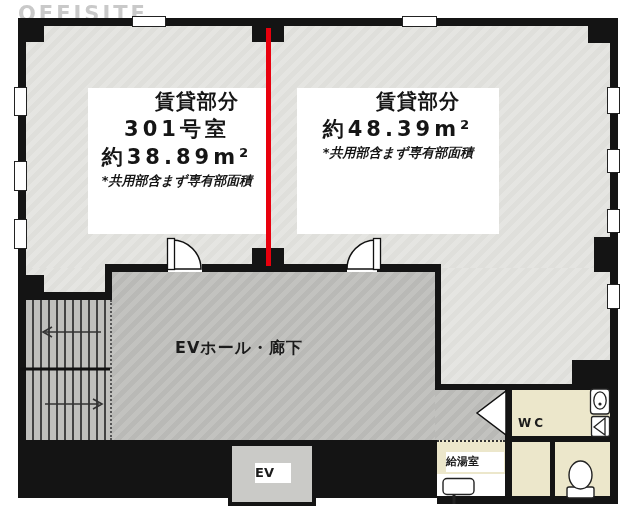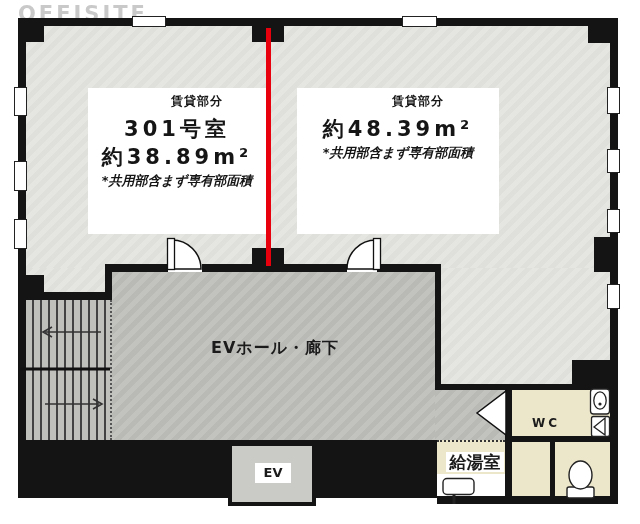--- a/index.html
+++ b/index.html
@@ -6,24 +6,24 @@
   #plan{position:relative;width:640px;height:524px;background:#fff;overflow:hidden;
         font-family:"DejaVu Sans","Liberation Sans",sans-serif;}
   .wall{position:absolute;background:var(--wall);z-index:20;}
   .floor{position:absolute;background:var(--floor);z-index:10;
          background-image:repeating-linear-gradient(135deg,rgba(0,0,0,.025) 0 5px,rgba(255,255,255,.05) 5px 10px);}
   .corridor{position:absolute;background:var(--corridor);z-index:10;
          background-image:repeating-linear-gradient(135deg,rgba(0,0,0,.03) 0 5px,rgba(255,255,255,.05) 5px 10px);}
   .service{position:absolute;background:var(--service);z-index:12;}
   .window{position:absolute;background:#fff;border:1px solid #222;box-sizing:border-box;z-index:25;}
   .infobox{position:absolute;background:#fff;z-index:50;text-align:center;color:#151515;font-weight:bold;}
-  .t1{font-size:12px;line-height:27px;letter-spacing:1px;padding-left:40px;}
+  .t1{font-size:20px;line-height:27px;letter-spacing:1px;padding-left:40px;}
   .t2{font-size:21px;line-height:28px;letter-spacing:4px;}
   .tn{font-size:13px;line-height:19px;letter-spacing:0;font-style:italic;}
-  .lbl{position:absolute;z-index:50;font-weight:bold;color:#1b1b1b;text-align:center;}
+  .lbl{position:absolute;z-index:50;font-weight:bold;color:#1b1b1b;}
   #watermark{position:absolute;left:18px;top:2px;z-index:5;font-size:21px;font-weight:bold;
              letter-spacing:3px;color:var(--watermark);}
   #redline{position:absolute;left:266px;top:28px;width:5px;height:238px;background:var(--accent);z-index:35;}
   #stairs{position:absolute;left:26px;top:300px;width:86px;height:140px;z-index:11;
           background-color:var(--corridor);
           background-image:repeating-linear-gradient(90deg,rgba(0,0,0,0) 0 6.5px,#424242 6.5px 8px);
           border-right:2px dotted #555;box-sizing:border-box;}
   #evbox{position:absolute;left:228px;top:442px;width:88px;height:64px;z-index:30;
          background:var(--ev);border:4px solid var(--wall);box-sizing:border-box;}
   #kitchenette{border-top:2px dotted #333;box-sizing:border-box;}
@@ -135,15 +135,15 @@
   </div>
 
   <div class="infobox" style="left:297px;top:88px;width:202px;height:146px;">
     <div class="t1">賃貸部分</div>
     <div class="t2">約48.39m²</div>
     <div class="tn">*共用部含まず専有部面積</div>
   </div>
 
   <div class="lbl" style="left:175px;top:338px;width:200px;font-size:16px;letter-spacing:1px;">EVホール・廊下</div>
   <div class="lbl" style="left:518px;top:416px;width:56px;font-size:12px;letter-spacing:3px;">WC</div>
-  <div class="lbl whitebox" style="left:446px;top:452px;width:58px;height:20px;font-size:17px;line-height:20px;">給湯室</div>
+  <div class="lbl whitebox" style="left:446px;top:452px;width:58px;height:20px;font-size:11px;line-height:20px;">給湯室</div>
 
 </div>
 
 </body></html>

